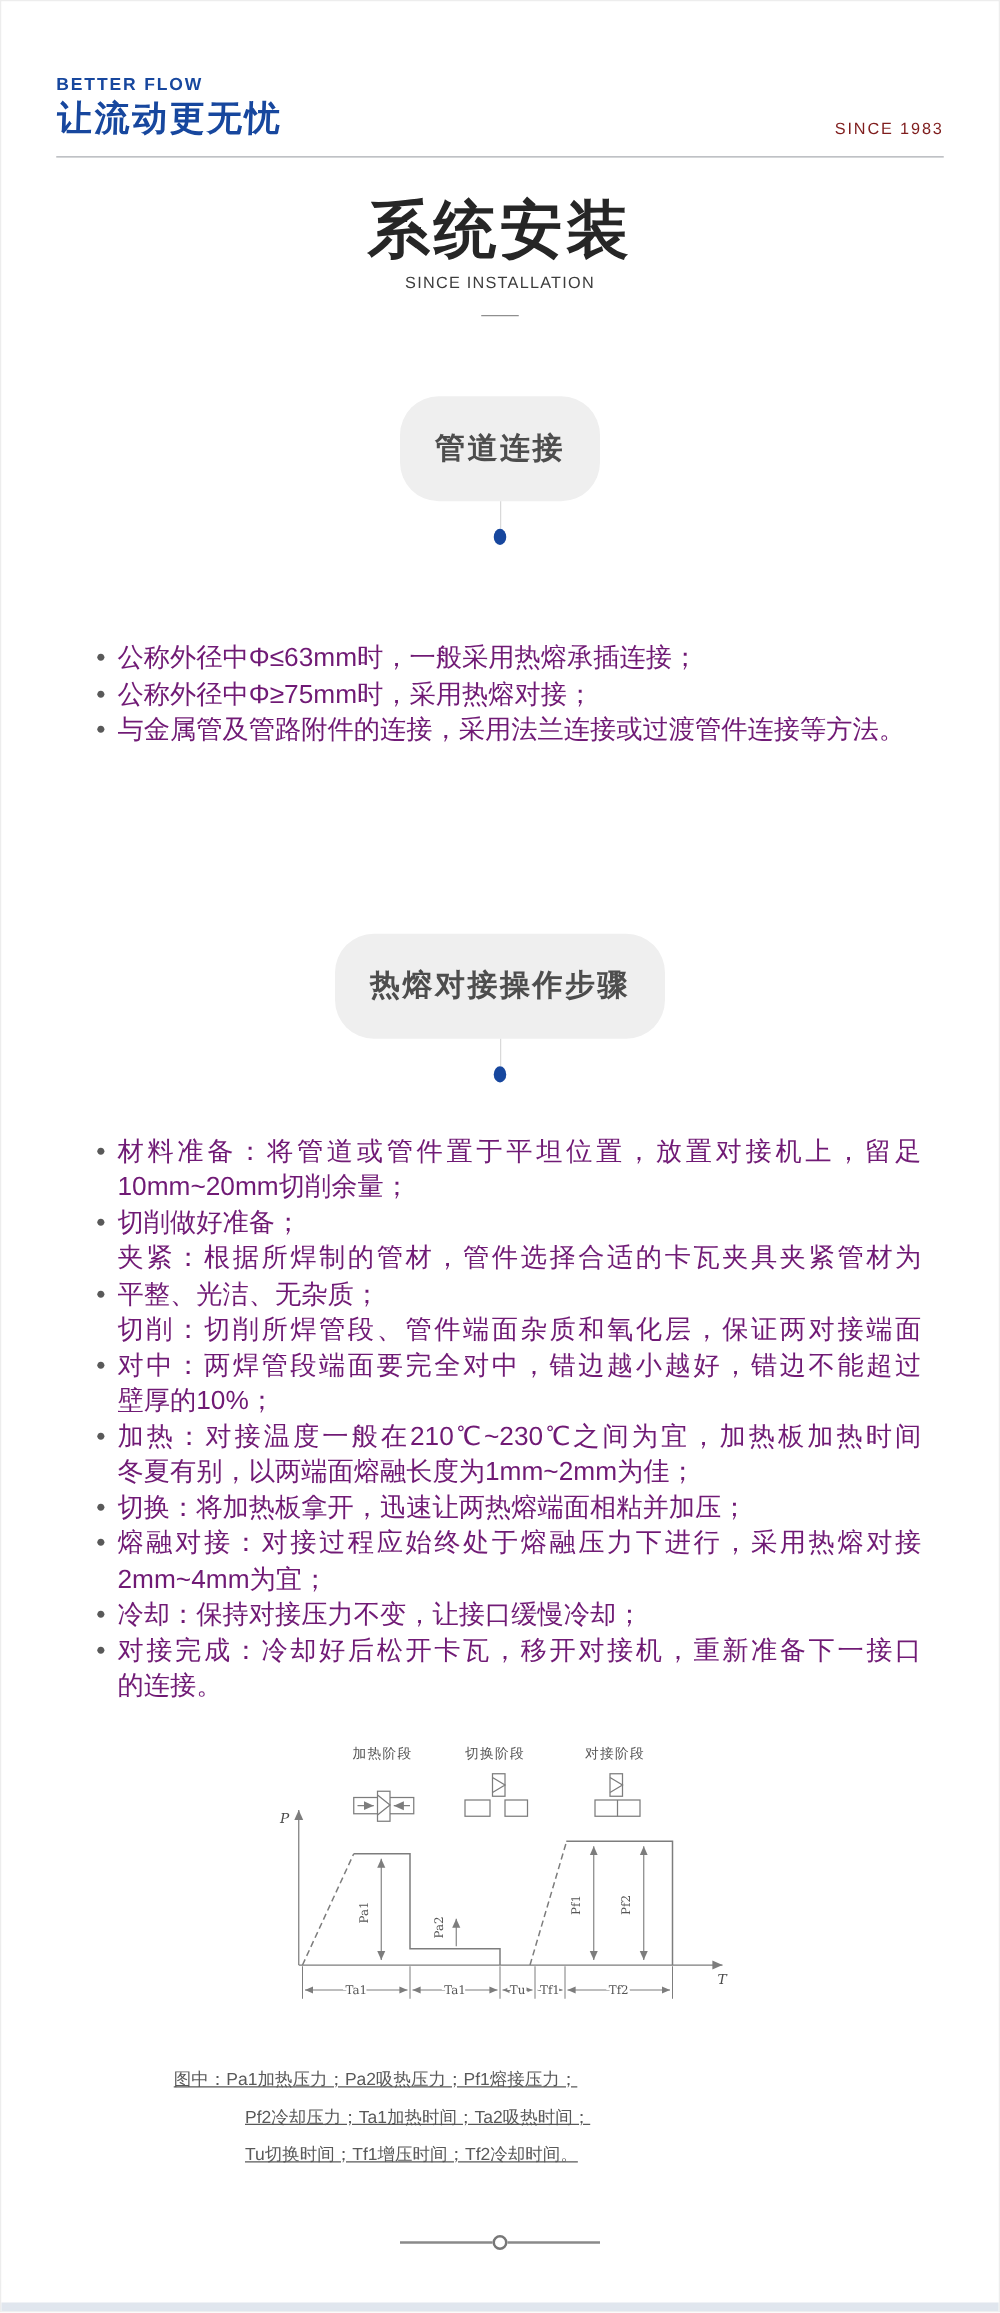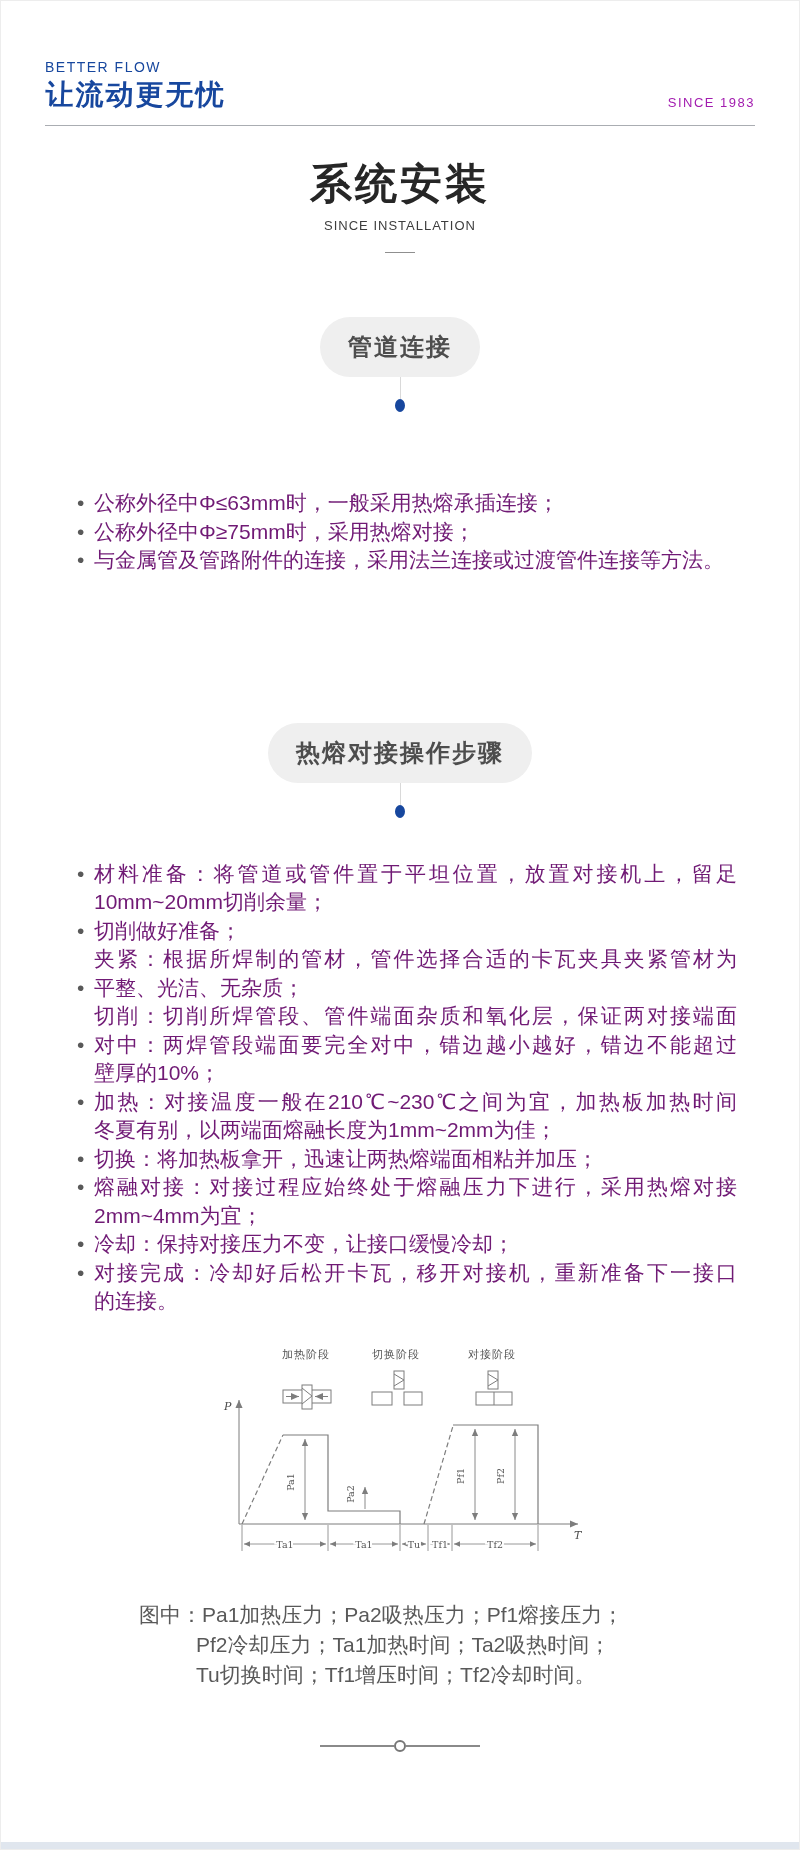--- a/index.html
+++ b/index.html
@@ -4,49 +4,49 @@
 <style>
   html,body{margin:0;padding:0;background:#ffffff;}
   .page{
     width:800px;height:1850px;position:relative;overflow:hidden;
     background:#ffffff;border:1px solid #ededed;box-sizing:border-box;
     font-family:"Liberation Sans", sans-serif;
   }
   
   .hdr{margin:58px 44px 0 44px;display:flex;justify-content:space-between;align-items:flex-end;
        border-bottom:1px solid #aaadb2;padding-bottom:11px;}
-  .brand .tagline{color:#17479e;font-size:14px;font-weight:400;letter-spacing:1.5px;line-height:17px;}
+  .brand .tagline{color:#17479e;font-size:14px;font-weight:700;letter-spacing:1.5px;line-height:17px;}
   .brand .logo{color:#17479e;font-size:28px;font-weight:900;letter-spacing:2px;line-height:38px;
                transform:skewX(-2deg);transform-origin:left bottom;}
-  .since{color:#a21caf;font-size:13px;letter-spacing:1.5px;padding-bottom:4px;}
-  
-  .title{margin-top:33px;text-align:center;color:#262626;font-size:42px;font-weight:700;
+  .since{color:#7f1d1d;font-size:13px;letter-spacing:1.5px;padding-bottom:4px;}
+  
+  .title{margin-top:33px;text-align:center;color:#262626;font-size:50px;font-weight:700;
          letter-spacing:3px;line-height:50px;}
   .subtitle{margin-top:9px;text-align:center;color:#3d3d3d;font-size:13px;letter-spacing:1px;line-height:16px;}
   .title-dash{width:30px;border-top:1px solid #8f8f8f;margin:18px auto 0 auto;height:0;}
   
   .pill{background:#efefef;color:#4d4d4d;font-size:24px;font-weight:700;letter-spacing:2px;
-        height:60px;line-height:60px;padding:0 28px;border-radius:31px;width:fit-content;margin:0 auto;}
+        height:60px;line-height:60px;padding:12px 28px;border-radius:31px;width:fit-content;margin:0 auto;}
   .pill.m1{margin-top:64px;}
   .pill.m2{margin-top:148px;}
   .cline{width:1px;height:22px;background:#d9d9d9;margin:0 auto;}
   .cdot{width:10px;height:13px;border-radius:50%;background:#17479e;margin:0 auto;}
   
   ul.bullets{list-style:none;margin:0;padding:0;width:660px;margin-left:76px;
              color:#701a75;font-size:21px;line-height:28.5px;}
   ul.bullets.b1{margin-top:77px;}
   ul.bullets.b2{margin-top:42px;}
   ul.bullets li{position:relative;padding-left:17px;}
   ul.bullets li::before{content:"\2022";position:absolute;left:0;top:0;color:#595959;}
   .ln{text-align:left;}
   .ln.fill{text-align:justify;text-align-last:justify;}
   
   .diagram{display:block;margin:18px auto 0 auto;}
   
-  .caption{margin:38px 0 0 138px;color:#595959;font-size:21px;line-height:30px;width:fit-content;}
+  .caption{margin:38px 0 0 138px;color:#595959;font-size:14px;line-height:30px;width:fit-content;text-decoration:underline;}
   .cap-line.ind{margin-left:57px;}
   
   .footer-orn{margin-top:50px;display:flex;align-items:center;justify-content:center;height:12px;}
   .footer-orn .seg{width:74px;height:0;border-top:2px solid #8a8a8a;}
   .footer-orn .circ{width:8px;height:8px;border:2px solid #777;border-radius:50%;background:#fff;}
   
   .bottom-bar{position:absolute;left:0;bottom:0;width:100%;height:7px;background:#e0e6ee;}
 </style>
 </head>
 <body>

